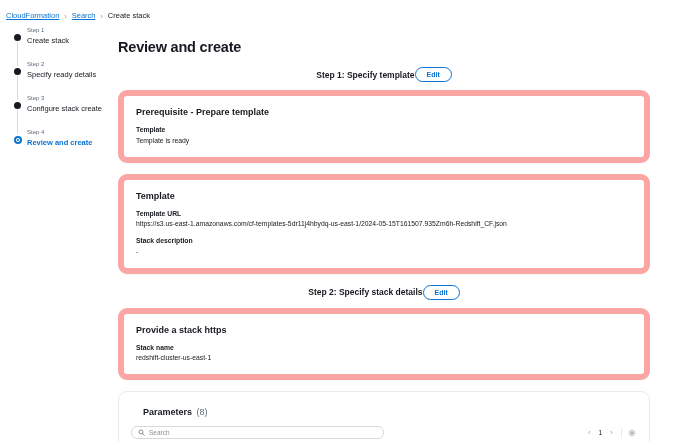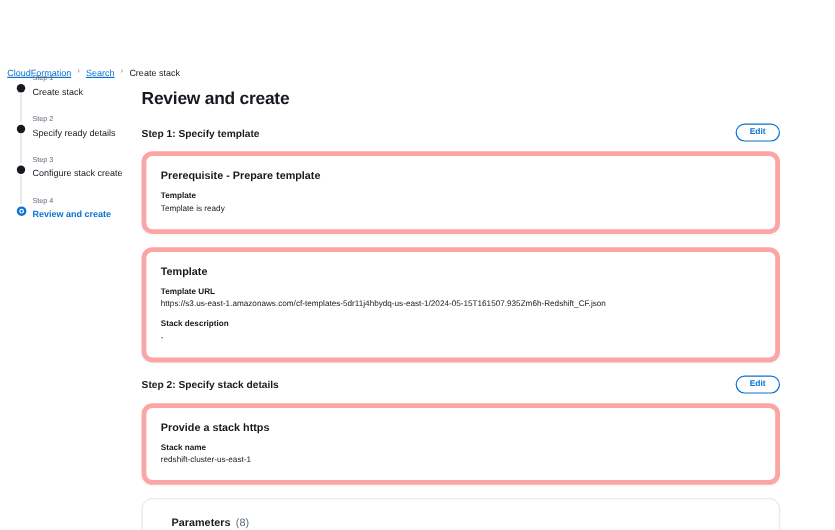--- a/index.html
+++ b/index.html
@@ -10,26 +10,25 @@
     overflow: hidden;
     background: #ffffff;
     font-family: "Liberation Sans", sans-serif;
     color: #16191f;
     -webkit-font-smoothing: antialiased;
   }
 
   
   .breadcrumb {
     display: flex;
-    align-items: flex-start;
+    align-items: flex-end;
     gap: 5px;
     padding: 20px 0 0 6px;
     font-size: 7.5px;
     height: 16px;
-    margin-top: 36px;
   }
   .crumb-link {
     color: #0972d3;
     text-decoration: underline;
     cursor: pointer;
     white-space: nowrap;
   }
   .crumb-sep {
     color: #8c9199;
     font-size: 7px;
@@ -121,21 +120,21 @@
     font-size: 14.5px;
     font-weight: bold;
     line-height: 18px;
     letter-spacing: -0.2px;
     margin-bottom: 11px;
   }
 
   .section-head {
     display: flex;
     align-items: center;
-    justify-content: space-between;
+    justify-content: center;
     margin-bottom: 8px;
     min-height: 15px;
   }
   .section-title {
     font-size: 8.5px;
     font-weight: bold;
     color: #16191f;
   }
   .edit-btn {
     font-size: 7px;
@@ -145,21 +144,21 @@
     border-radius: 8px;
     padding: 2px 11px;
     line-height: 9px;
     cursor: pointer;
     font-family: inherit;
     font-weight: bold;
   }
 
   
   .card {
-    border: 4px solid #fca5a5;
+    border: 6px solid #fca5a5;
     border-radius: 9px;
     background: #ffffff;
     padding: 10px 12px 12px 12px;
     margin-bottom: 11px;
     box-shadow: 0 1px 1px rgba(0,7,22,0.03);
   }
   .card-title {
     font-size: 9px;
     font-weight: bold;
     color: #16191f;

